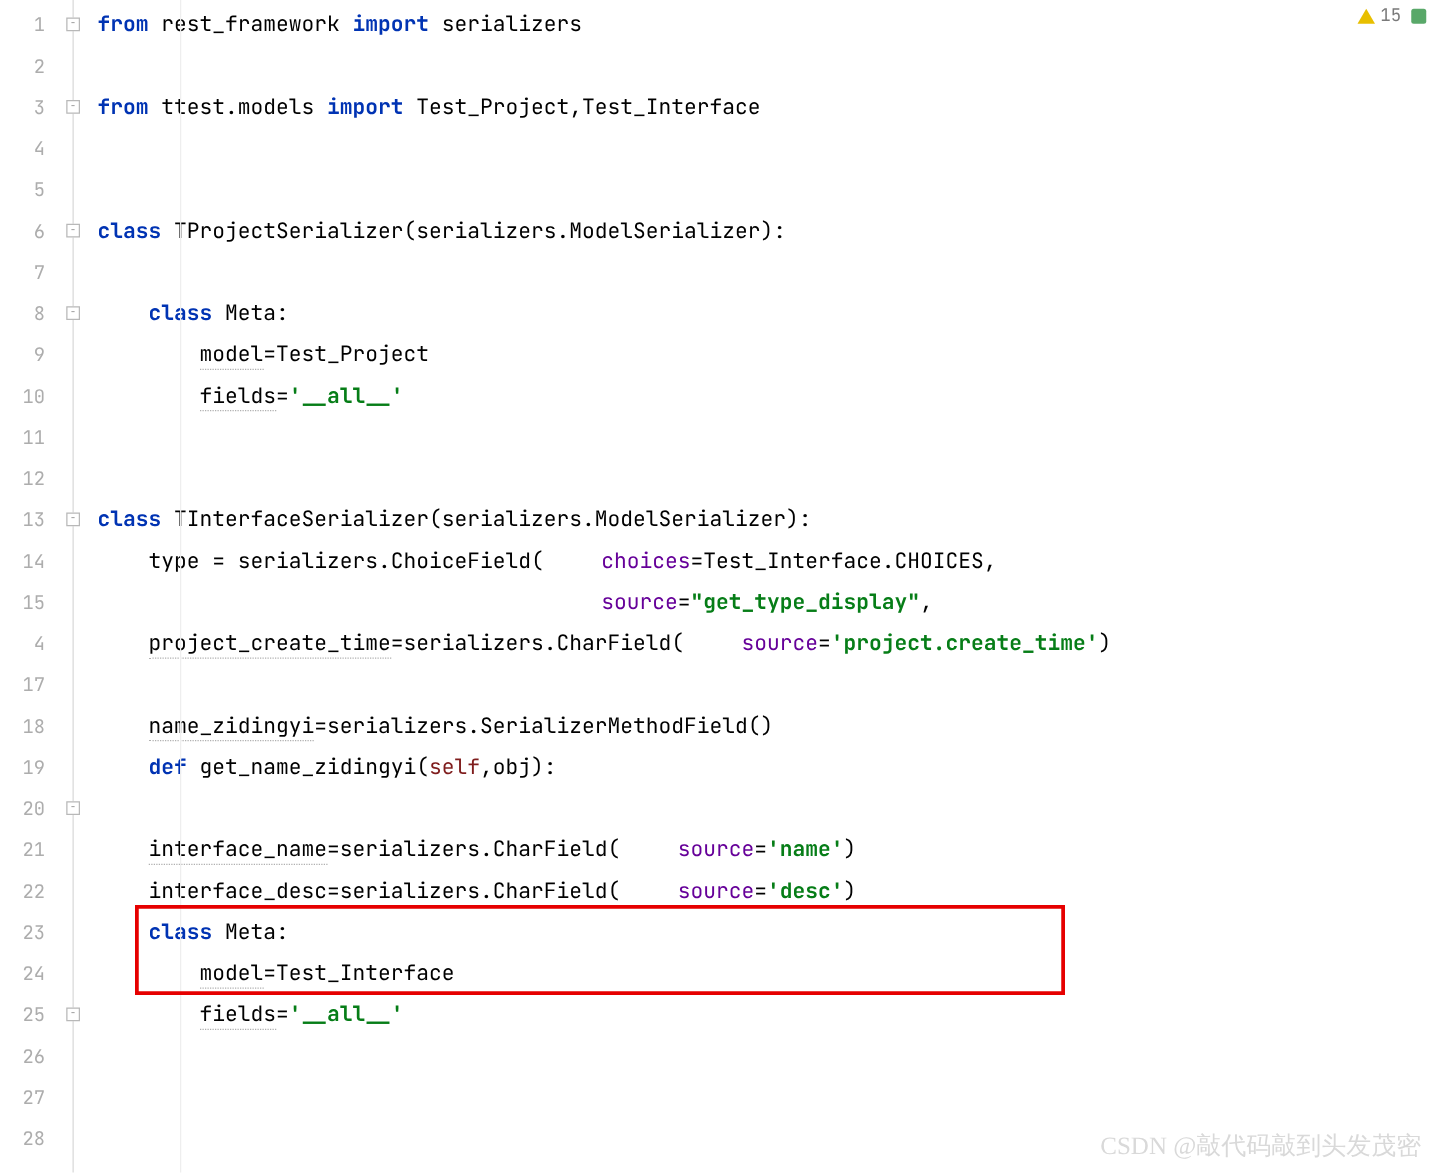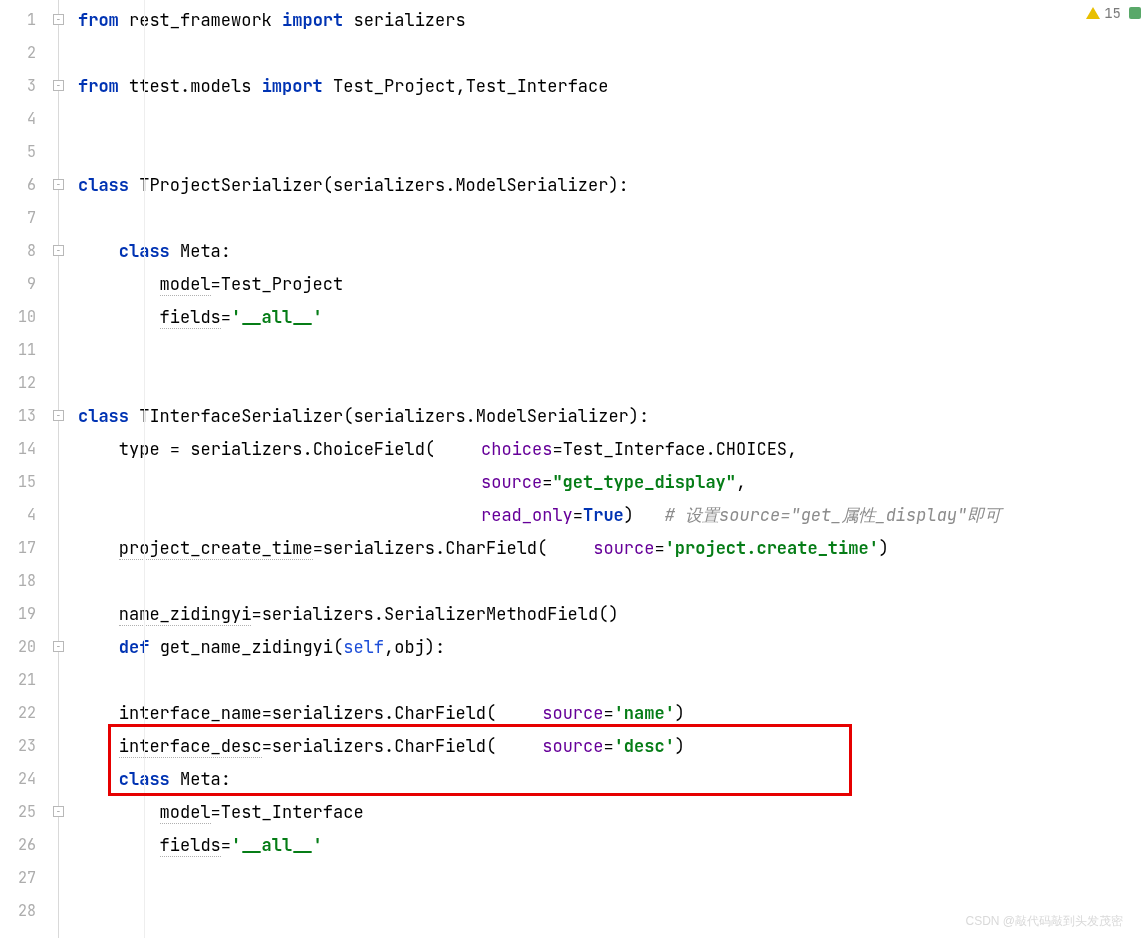--- a/index.html
+++ b/index.html
@@ -72,21 +72,21 @@
     position: relative;
   }
   .code .line {
     height: 33px;
     line-height: 33px;
     white-space: pre;
     font-size: 17px;
   }
   .kw { color: #0033B3; font-weight: bold; }
   .ident { color: #000000; }
-  .self { color: #1d4ed8; }
+  .self { color: #7f1d1d; }
   .pname { color: #660099; margin-left: 46px; }
   .strb { color: #067D17; font-weight: bold; }
   .cm { color: #8C8C8C; font-style: italic; }
   .dotted { border-bottom: 1px dotted #b0b0b0; }
 
   .highlight-box {
     position: absolute;
     border: 3px solid #E60000;
     pointer-events: none;
   }
@@ -108,25 +108,25 @@
     position: relative;
   }
   .inspection .green {
     width: 12px; height: 12px;
     background: #59A869;
     border-radius: 2px;
     margin-left: 4px;
   }
   .watermark {
     position: absolute;
-    right: 24px;
+    right: 10px;
     bottom: 8px;
     color: #d9d9d9;
-    font-size: 12px;
-    font-family: Liberation Sans, sans-serif;
+    font-size: 20px;
+    font-family: Liberation Serif, serif;
     pointer-events: none;
   }
   .vline-right {
     position: absolute;
     top: 0;
     bottom: 0;
     left: 72px;
     width: 1px;
     background: #eeeeee;
     pointer-events: none;
@@ -225,21 +225,20 @@
     <div class="line"><span class="kw">class</span> <span class="ident">TProjectSerializer</span>(<span class="ident">serializers.ModelSerializer</span>):</div>
     <div class="line"></div>
     <div class="line">    <span class="kw">class</span> <span class="ident">Meta</span>:</div>
     <div class="line">        <span class="ident dotted">model</span>=<span class="ident">Test_Project</span></div>
     <div class="line">        <span class="ident dotted">fields</span>=<span class="strb">'__all__'</span></div>
     <div class="line"></div>
     <div class="line"></div>
     <div class="line"><span class="kw">class</span> <span class="ident">TInterfaceSerializer</span>(<span class="ident">serializers.ModelSerializer</span>):</div>
     <div class="line">    <span class="ident">type</span> = <span class="ident">serializers.ChoiceField</span>(<span class="pname">choices</span>=<span class="ident">Test_Interface.CHOICES</span>,</div>
     <div class="line">                                   <span class="pname">source</span>=<span class="strb">"get_type_display"</span>,</div>
-    <div class="line">                                   <span class="pname">read_only</span>=<span class="kw">True</span>)   <span class="cm"># 设置source="get_属性_display"即可</span></div>
     <div class="line">    <span class="ident dotted">project_create_time</span>=<span class="ident">serializers.CharField</span>(<span class="pname">source</span>=<span class="strb">'project.create_time'</span>)</div>
     <div class="line"></div>
     <div class="line">    <span class="ident dotted">name_zidingyi</span>=<span class="ident">serializers.SerializerMethodField</span>()</div>
     <div class="line">    <span class="kw">def</span> <span class="ident">get_name_zidingyi</span>(<span class="self">self</span>,<span class="ident">obj</span>):</div>
     <div class="line"></div>
     <div class="line">    <span class="ident dotted">interface_name</span>=<span class="ident">serializers.CharField</span>(<span class="pname">source</span>=<span class="strb">'name'</span>)</div>
     <div class="line">    <span class="ident dotted">interface_desc</span>=<span class="ident">serializers.CharField</span>(<span class="pname">source</span>=<span class="strb">'desc'</span>)</div>
     <div class="line">    <span class="kw">class</span> <span class="ident">Meta</span>:</div>
     <div class="line">        <span class="ident dotted">model</span>=<span class="ident">Test_Interface</span></div>
     <div class="line">        <span class="ident dotted">fields</span>=<span class="strb">'__all__'</span></div>

